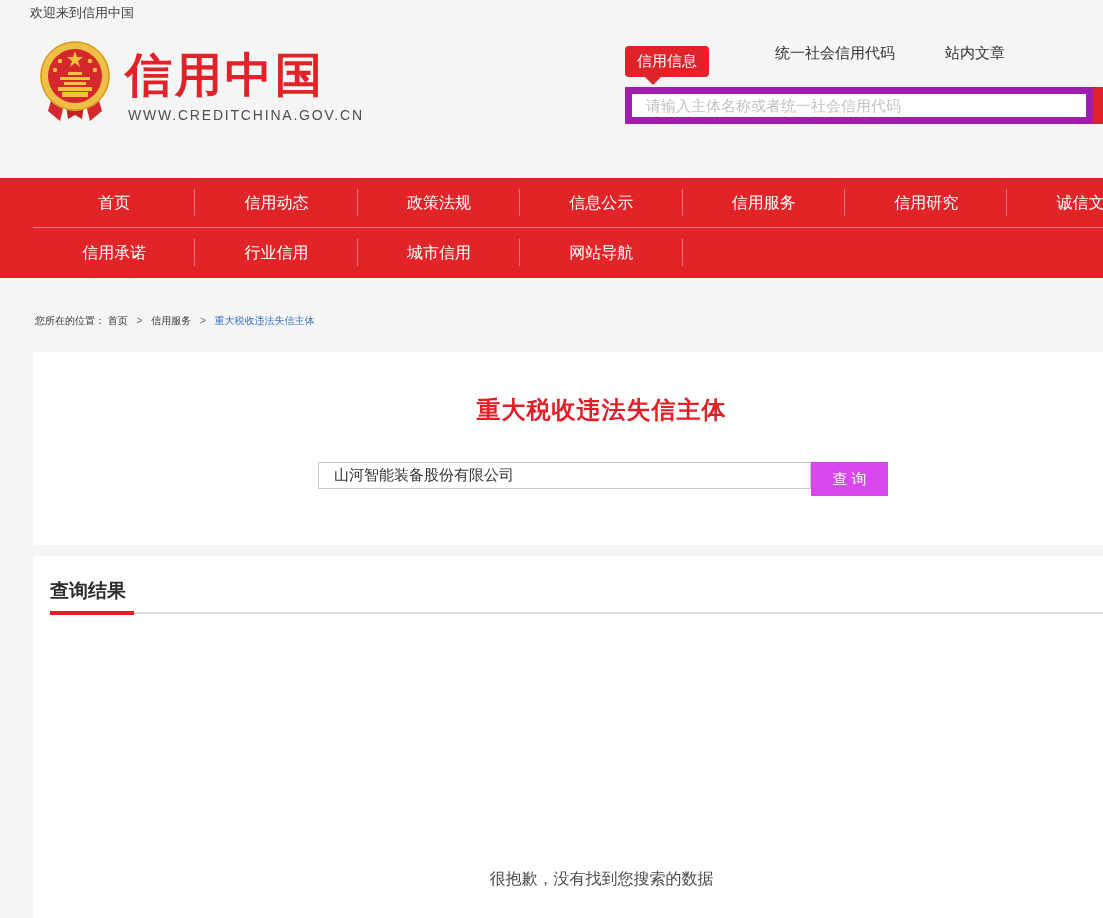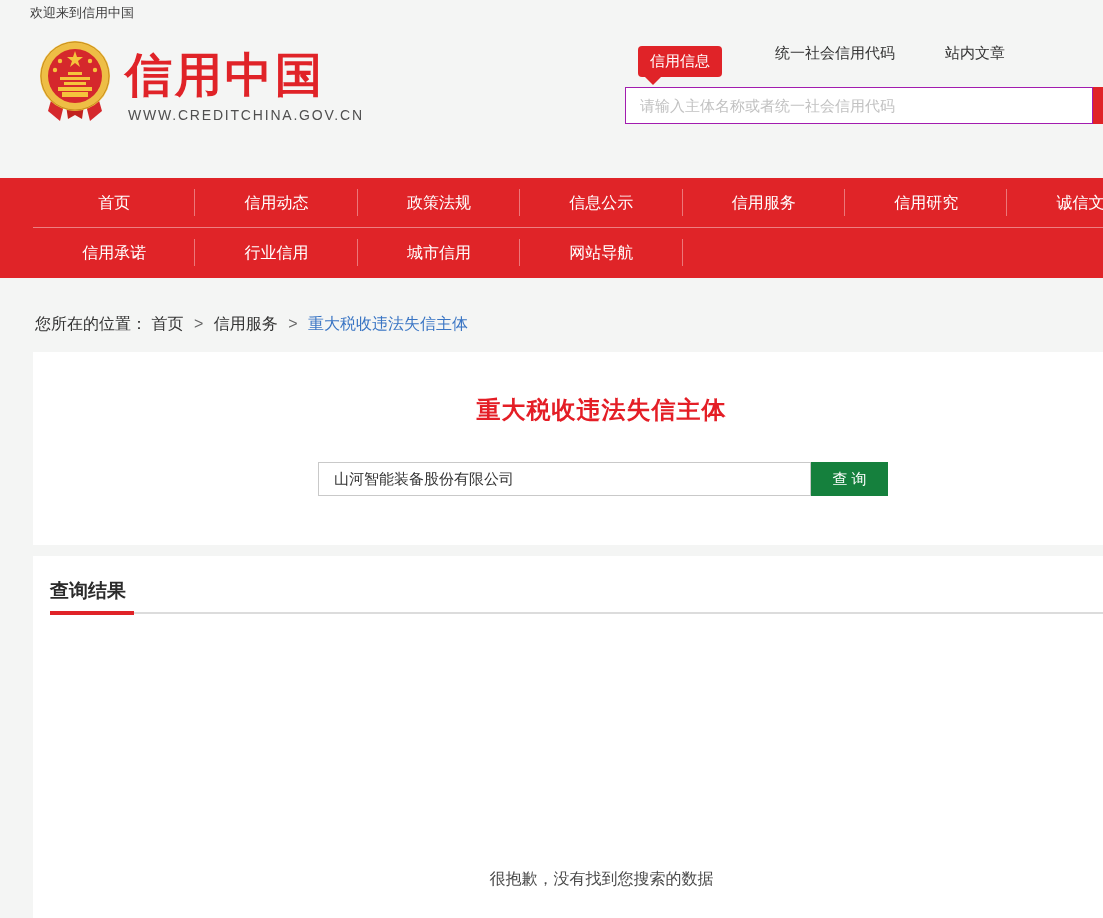--- a/index.html
+++ b/index.html
@@ -15,69 +15,69 @@
   .welcome{left:30px;top:4px;font-size:13px;color:#3d3d3d;}
 
   
   .emblem{left:38px;top:39px;width:74px;height:84px;}
   .brand-name{left:125px;top:44px;font-size:47px;font-weight:bold;color:#e02328;letter-spacing:3px;}
   .brand-url{left:128px;top:107px;font-size:14px;color:#4f4f4f;letter-spacing:1.8px;text-align:center;}
 
   
   .tab-active{
     left:625px;top:46px;width:84px;height:31px;background:#e02328;border-radius:4px;
-    color:#fff;font-size:15px;display:flex;align-items:center;justify-content:center;cursor:pointer;margin-left:13px;
+    color:#fff;font-size:15px;display:flex;align-items:center;justify-content:center;cursor:pointer;
   }
   .tab-pointer{
     position:absolute;left:645px;top:77px;width:0;height:0;
     border-left:8px solid transparent;border-right:8px solid transparent;border-top:8px solid #e02328;
   }
   .tab-plain{top:44px;font-size:15px;color:#333;cursor:pointer;margin-left:16px;}
   .tab-2{left:759px;}
   .tab-3{left:929px;}
 
   .hdr-input{
     left:625px;top:87px;width:468px;height:37px;box-sizing:border-box;
-    border:1px solid #a21caf;background:#fff;padding:0 14px;font-size:15px;color:#333;outline:none;
+    border:7px solid #a21caf;background:#fff;padding:0 14px;font-size:15px;color:#333;outline:none;
     font-family:"Liberation Sans","DejaVu Sans",sans-serif;
   }
   .hdr-input::placeholder{color:#c2c2c2;opacity:1;}
   .hdr-search-btn{left:1093px;top:87px;width:90px;height:37px;background:#e02328;border:none;cursor:pointer;}
 
   
   .nav{left:0;top:178px;width:1103px;height:100px;background:#e02428;}
   .nav-inner{position:absolute;left:33px;top:0;width:1137px;height:100px;}
   .nav-row{display:flex;height:49px;}
   .nav-row2{margin-top:1px;}
   .nav-cell{
     position:relative;width:162.4px;height:49px;line-height:49px;text-align:center;
     color:#fff;font-size:16px;cursor:pointer;flex:none;
   }
   .nav-cell::after{
     content:"";position:absolute;right:0;top:11px;width:1px;height:27px;background:rgba(255,255,255,0.38);
   }
   .nav-divider{position:absolute;left:33px;top:49px;width:1137px;height:1px;background:rgba(255,255,255,0.42);}
 
   
-  .crumbs{left:35px;top:314px;font-size:16px;color:#333;}
+  .crumbs{left:35px;top:314px;font-size:10px;color:#333;}
   .crumb{cursor:pointer;}
   .crumb-sep{color:#666;margin:0 6px;}
   .crumb-current{color:#3a75c4;cursor:pointer;}
 
   
   .card1{left:33px;top:352px;width:1137px;height:193px;background:#fff;}
   .page-title{position:absolute;left:0;top:42px;width:100%;text-align:center;
     font-size:24px;font-weight:bold;color:#e41e26;letter-spacing:1px;}
   .query-input{
-    position:absolute;left:285px;top:110px;width:493px;height:34px;box-sizing:border-box;
+    position:absolute;left:285px;top:110px;width:493px;height:27px;box-sizing:border-box;
     border:1px solid #c9c9c9;background:#fff;padding:0 15px;font-size:15px;color:#333;outline:none;
     font-family:"Liberation Sans","DejaVu Sans",sans-serif;
   }
   .query-btn{
-    position:absolute;left:778px;top:110px;width:77px;height:34px;background:#15803d;border:none;
+    position:absolute;left:778px;top:110px;width:77px;height:34px;background:#d946ef;border:none;
     color:#fff;font-size:15px;cursor:pointer;font-family:"Liberation Sans","DejaVu Sans",sans-serif;
   }
 
   
   .card2{left:33px;top:556px;width:1137px;height:380px;background:#fff;}
   .results-heading{position:absolute;left:17px;top:22px;font-size:19px;font-weight:bold;color:#2b2b2b;}
   .results-rule{position:absolute;left:17px;top:56px;width:1120px;height:2px;background:#dcdcdc;}
   .results-rule-red{position:absolute;left:0;top:-1px;width:84px;height:4px;background:#e02328;}
   .empty-msg{position:absolute;left:0;top:313px;width:100%;text-align:center;font-size:16px;color:#4a4a4a;}
 </style>

